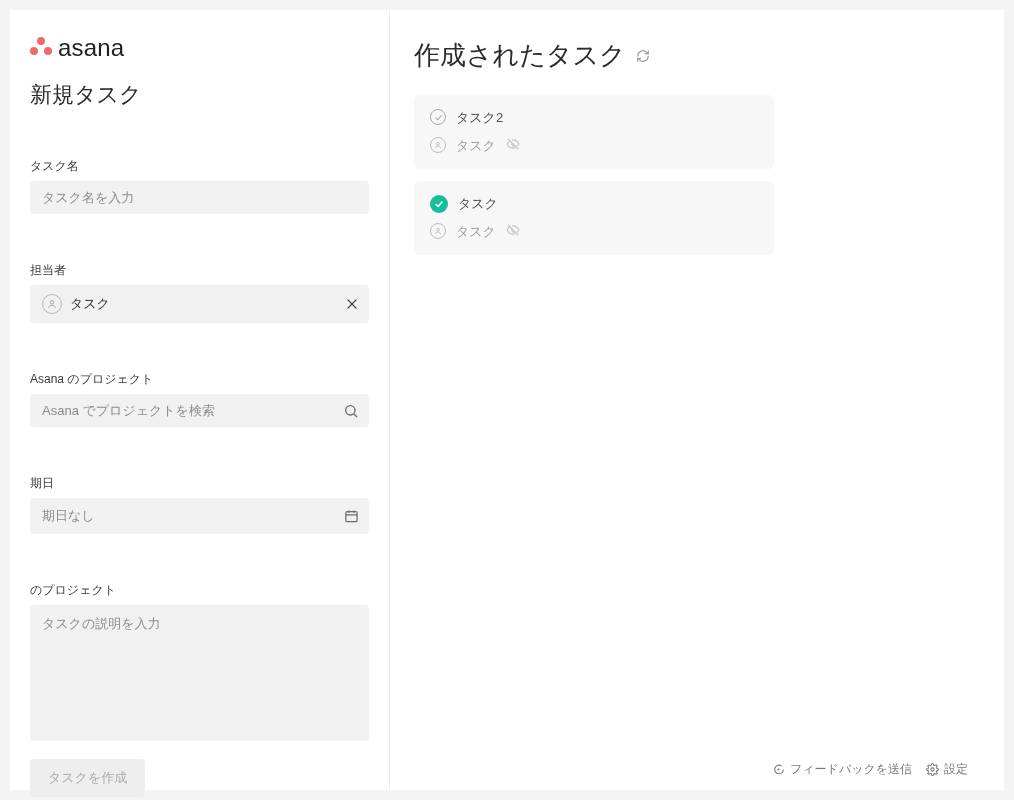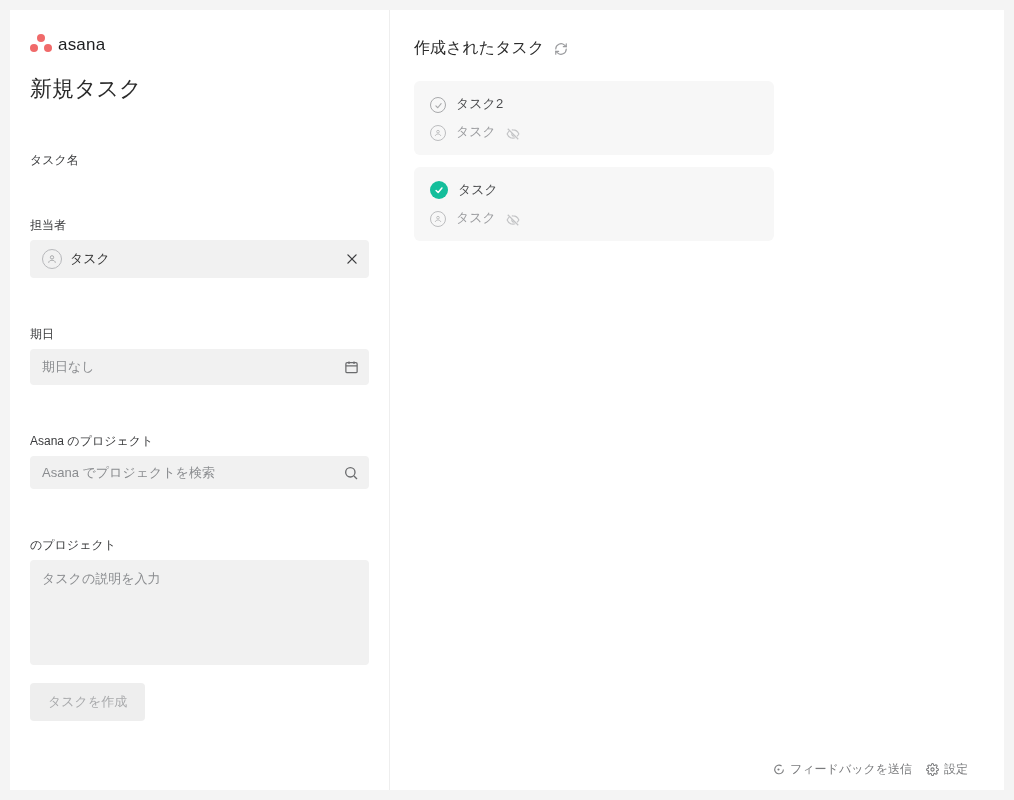--- a/index.html
+++ b/index.html
@@ -37,21 +37,21 @@
     .logo-dots {
       width: 22px;
       height: 22px;
       position: relative;
     }
     .logo-dots .d { position:absolute; width:8px; height:8px; border-radius:50%; background:#f06a6a; }
     .logo-dots .d1 { top:0; left:7px; }
     .logo-dots .d2 { top:10px; left:0; }
     .logo-dots .d3 { top:10px; left:14px; }
     .logo-text {
-      font-size: 17px;
+      font-size: 24px;
       color: #1e1f21;
       letter-spacing: 0.2px;
     }
     .panel-title {
       font-size: 22px;
       font-weight: 400;
       color: #2b2b2b;
       margin-bottom: 4px;
       font-family: "Yu Mincho", "Hiragino Mincho ProN", serif;
     }
@@ -104,21 +104,21 @@
       flex-shrink:0;
     }
     .textarea {
       width: 100%;
       background: #f1f1f1;
       border: none;
       border-radius: 4px;
       padding: 10px 12px;
       font-size: 13px;
       color: #333;
-      height: 105px;
+      height: 136px;
       resize: none;
       font-family: inherit;
     }
     .textarea::placeholder { color: #8a8c8f; }
     .checkbox-row {
       display: flex;
       align-items: center;
       gap: 10px;
       font-size: 12px;
       color: #3a3b3d;
@@ -142,39 +142,39 @@
       color: #a9aaac;
       cursor: not-allowed;
     }
     .right-title-row {
       display: flex;
       align-items: center;
       gap: 10px;
       margin-bottom: 22px;
     }
     .right-title {
-      font-size: 16px;
+      font-size: 26px;
       font-weight: 400;
       color: #2b2b2b;
       font-family: "Yu Mincho", "Hiragino Mincho ProN", serif;
     }
     .refresh-icon {
       color: #9b9c9f;
       display:flex;
     }
     .task-card {
       background: #f7f7f7;
       border-radius: 6px;
       padding: 14px 16px 14px 16px;
       margin-bottom: 12px;
       width: 360px;
     }
     .task-line {
       display: flex;
-      align-items: flex-end;
+      align-items: flex-start;
       gap: 10px;
       font-size: 13px;
       color: #4b4c4e;
       margin-bottom: 10px;
     }
     .task-line:last-child { margin-bottom: 0; }
     .check-circle-outline {
       width: 16px;
       height: 16px;
       border: 1.5px solid #a8a9ab;
@@ -238,20 +238,21 @@
           <span class="d d2"></span>
           <span class="d d3"></span>
       </span>
       <span class="logo-text">asana</span>
     </div>
 
     <h2 class="panel-title">新規タスク</h2>
 
     <div class="field-group">
       <label class="field-label">タスク名</label>
+      <input class="input" type="text" placeholder="タスク名を入力" style="">
     </div>
 
     <div class="field-group">
       <label class="field-label">担当者</label>
       <div class="input-like">
         <span class="assignee-chip">
           <span class="avatar-circle">
             <svg width="10" height="10" viewBox="0 0 24 24" fill="none" stroke="currentColor" stroke-width="2">
                 <circle cx="12" cy="8" r="4"></circle>
                 <path d="M4 21c0-4 4-6 8-6s8 2 8 6"></path>
@@ -262,42 +263,42 @@
         <span class="input-icon-right">
           <svg width="14" height="14" viewBox="0 0 24 24" fill="none" stroke="#3a3b3d" stroke-width="2.2" stroke-linecap="round">
               <line x1="5" y1="5" x2="19" y2="19"></line>
               <line x1="19" y1="5" x2="5" y2="19"></line>
             </svg>
         </span>
       </div>
     </div>
 
     <div class="field-group">
+      <label class="field-label">Asana のプロジェクト</label>
+      <div class="input-like" style="padding:0;">
+        <input class="input" type="text" style="background: transparent;" placeholder="Asana でプロジェクトを検索">
+        <span class="input-icon-right">
+          <svg width="16" height="16" viewBox="0 0 24 24" fill="none" stroke="#6a6b6d" stroke-width="2">
+              <circle cx="11" cy="11" r="7"></circle>
+              <line x1="21" y1="21" x2="16.5" y2="16.5"></line>
+            </svg>
+        </span>
+      </div>
+    </div>
+
+    <div class="field-group">
       <label class="field-label">期日</label>
       <div class="input-like">
         <span class="placeholder">期日なし</span>
         <span class="input-icon-right">
           <svg width="15" height="15" viewBox="0 0 24 24" fill="none" stroke="#6a6b6d" stroke-width="2">
               <rect x="3" y="5" width="18" height="16" rx="2"></rect>
               <line x1="3" y1="10" x2="21" y2="10"></line>
               <line x1="8" y1="3" x2="8" y2="7"></line>
               <line x1="16" y1="3" x2="16" y2="7"></line>
-            </svg>
-        </span>
-      </div>
-    </div>
-
-    <div class="field-group">
-      <label class="field-label">Asana のプロジェクト</label>
-      <div class="input-like" style="padding:0;">
-        <input class="input" type="text" style="background: transparent;" placeholder="Asana でプロジェクトを検索">
-        <span class="input-icon-right">
-          <svg width="16" height="16" viewBox="0 0 24 24" fill="none" stroke="#6a6b6d" stroke-width="2">
-              <circle cx="11" cy="11" r="7"></circle>
-              <line x1="21" y1="21" x2="16.5" y2="16.5"></line>
             </svg>
         </span>
       </div>
     </div>
 
     <div class="field-group">
       <label class="field-label">のプロジェクト</label>
       <textarea class="textarea" placeholder="タスクの説明を入力" style=""></textarea>
     </div>
 

